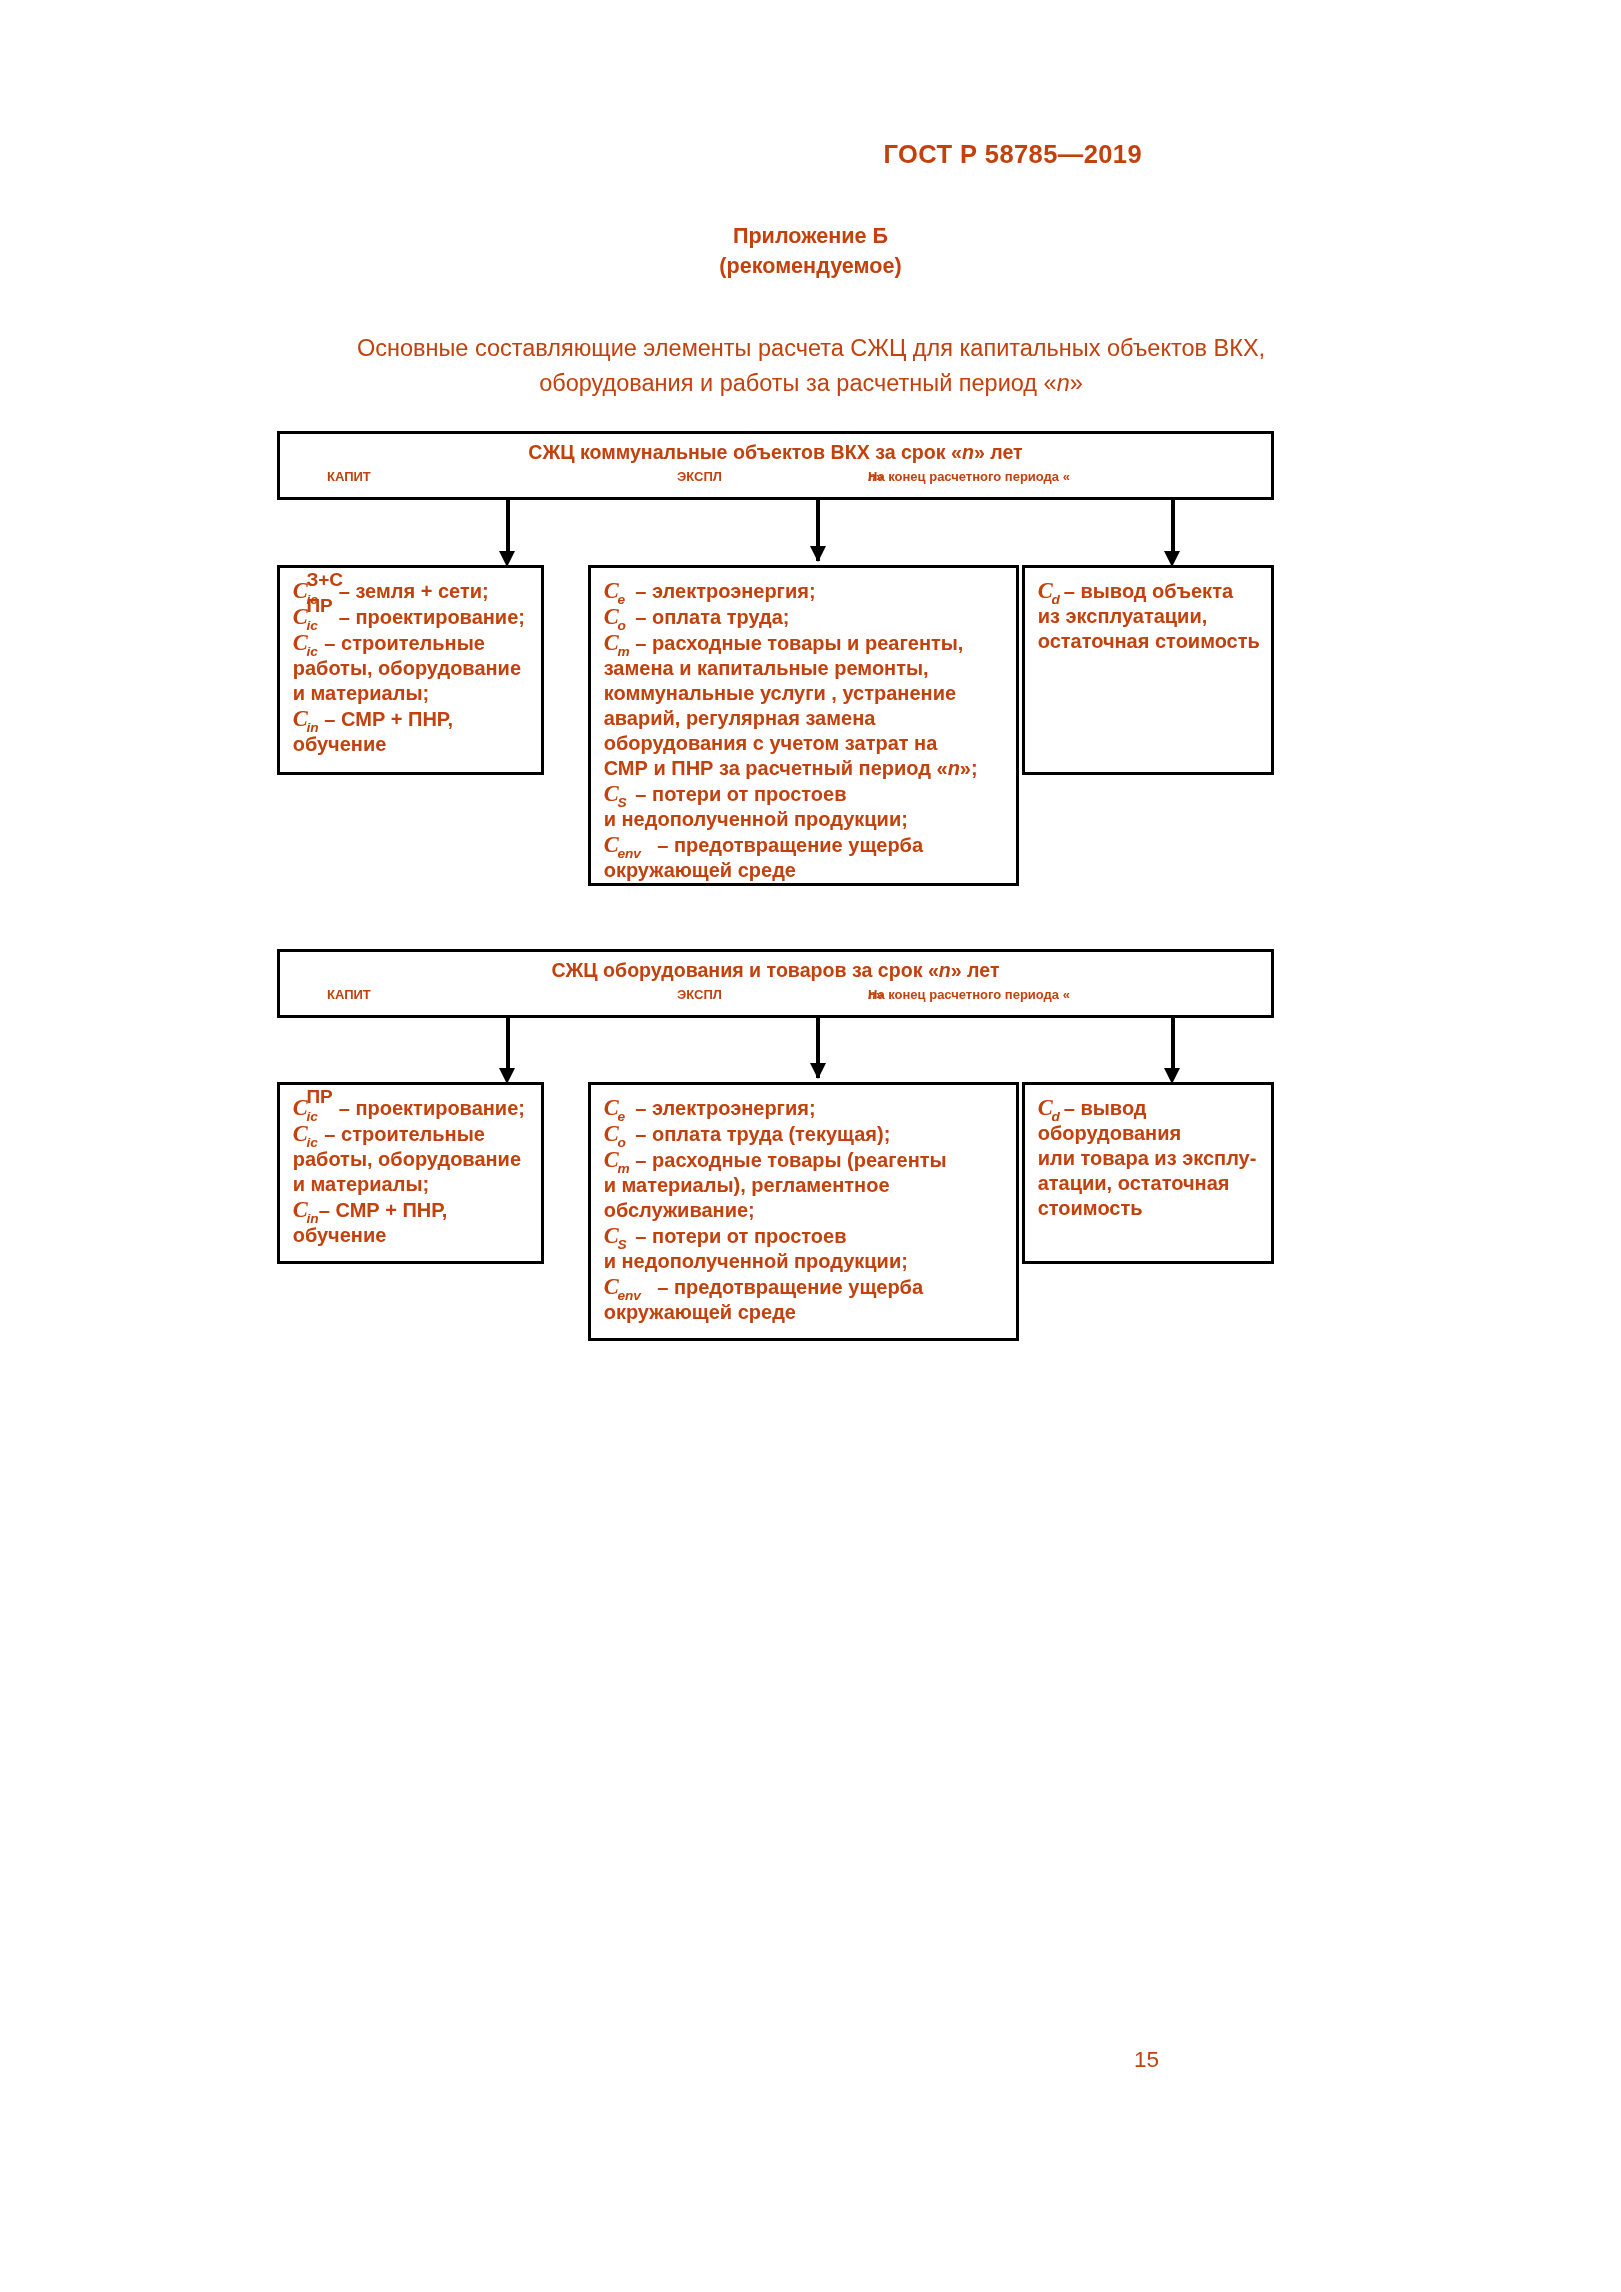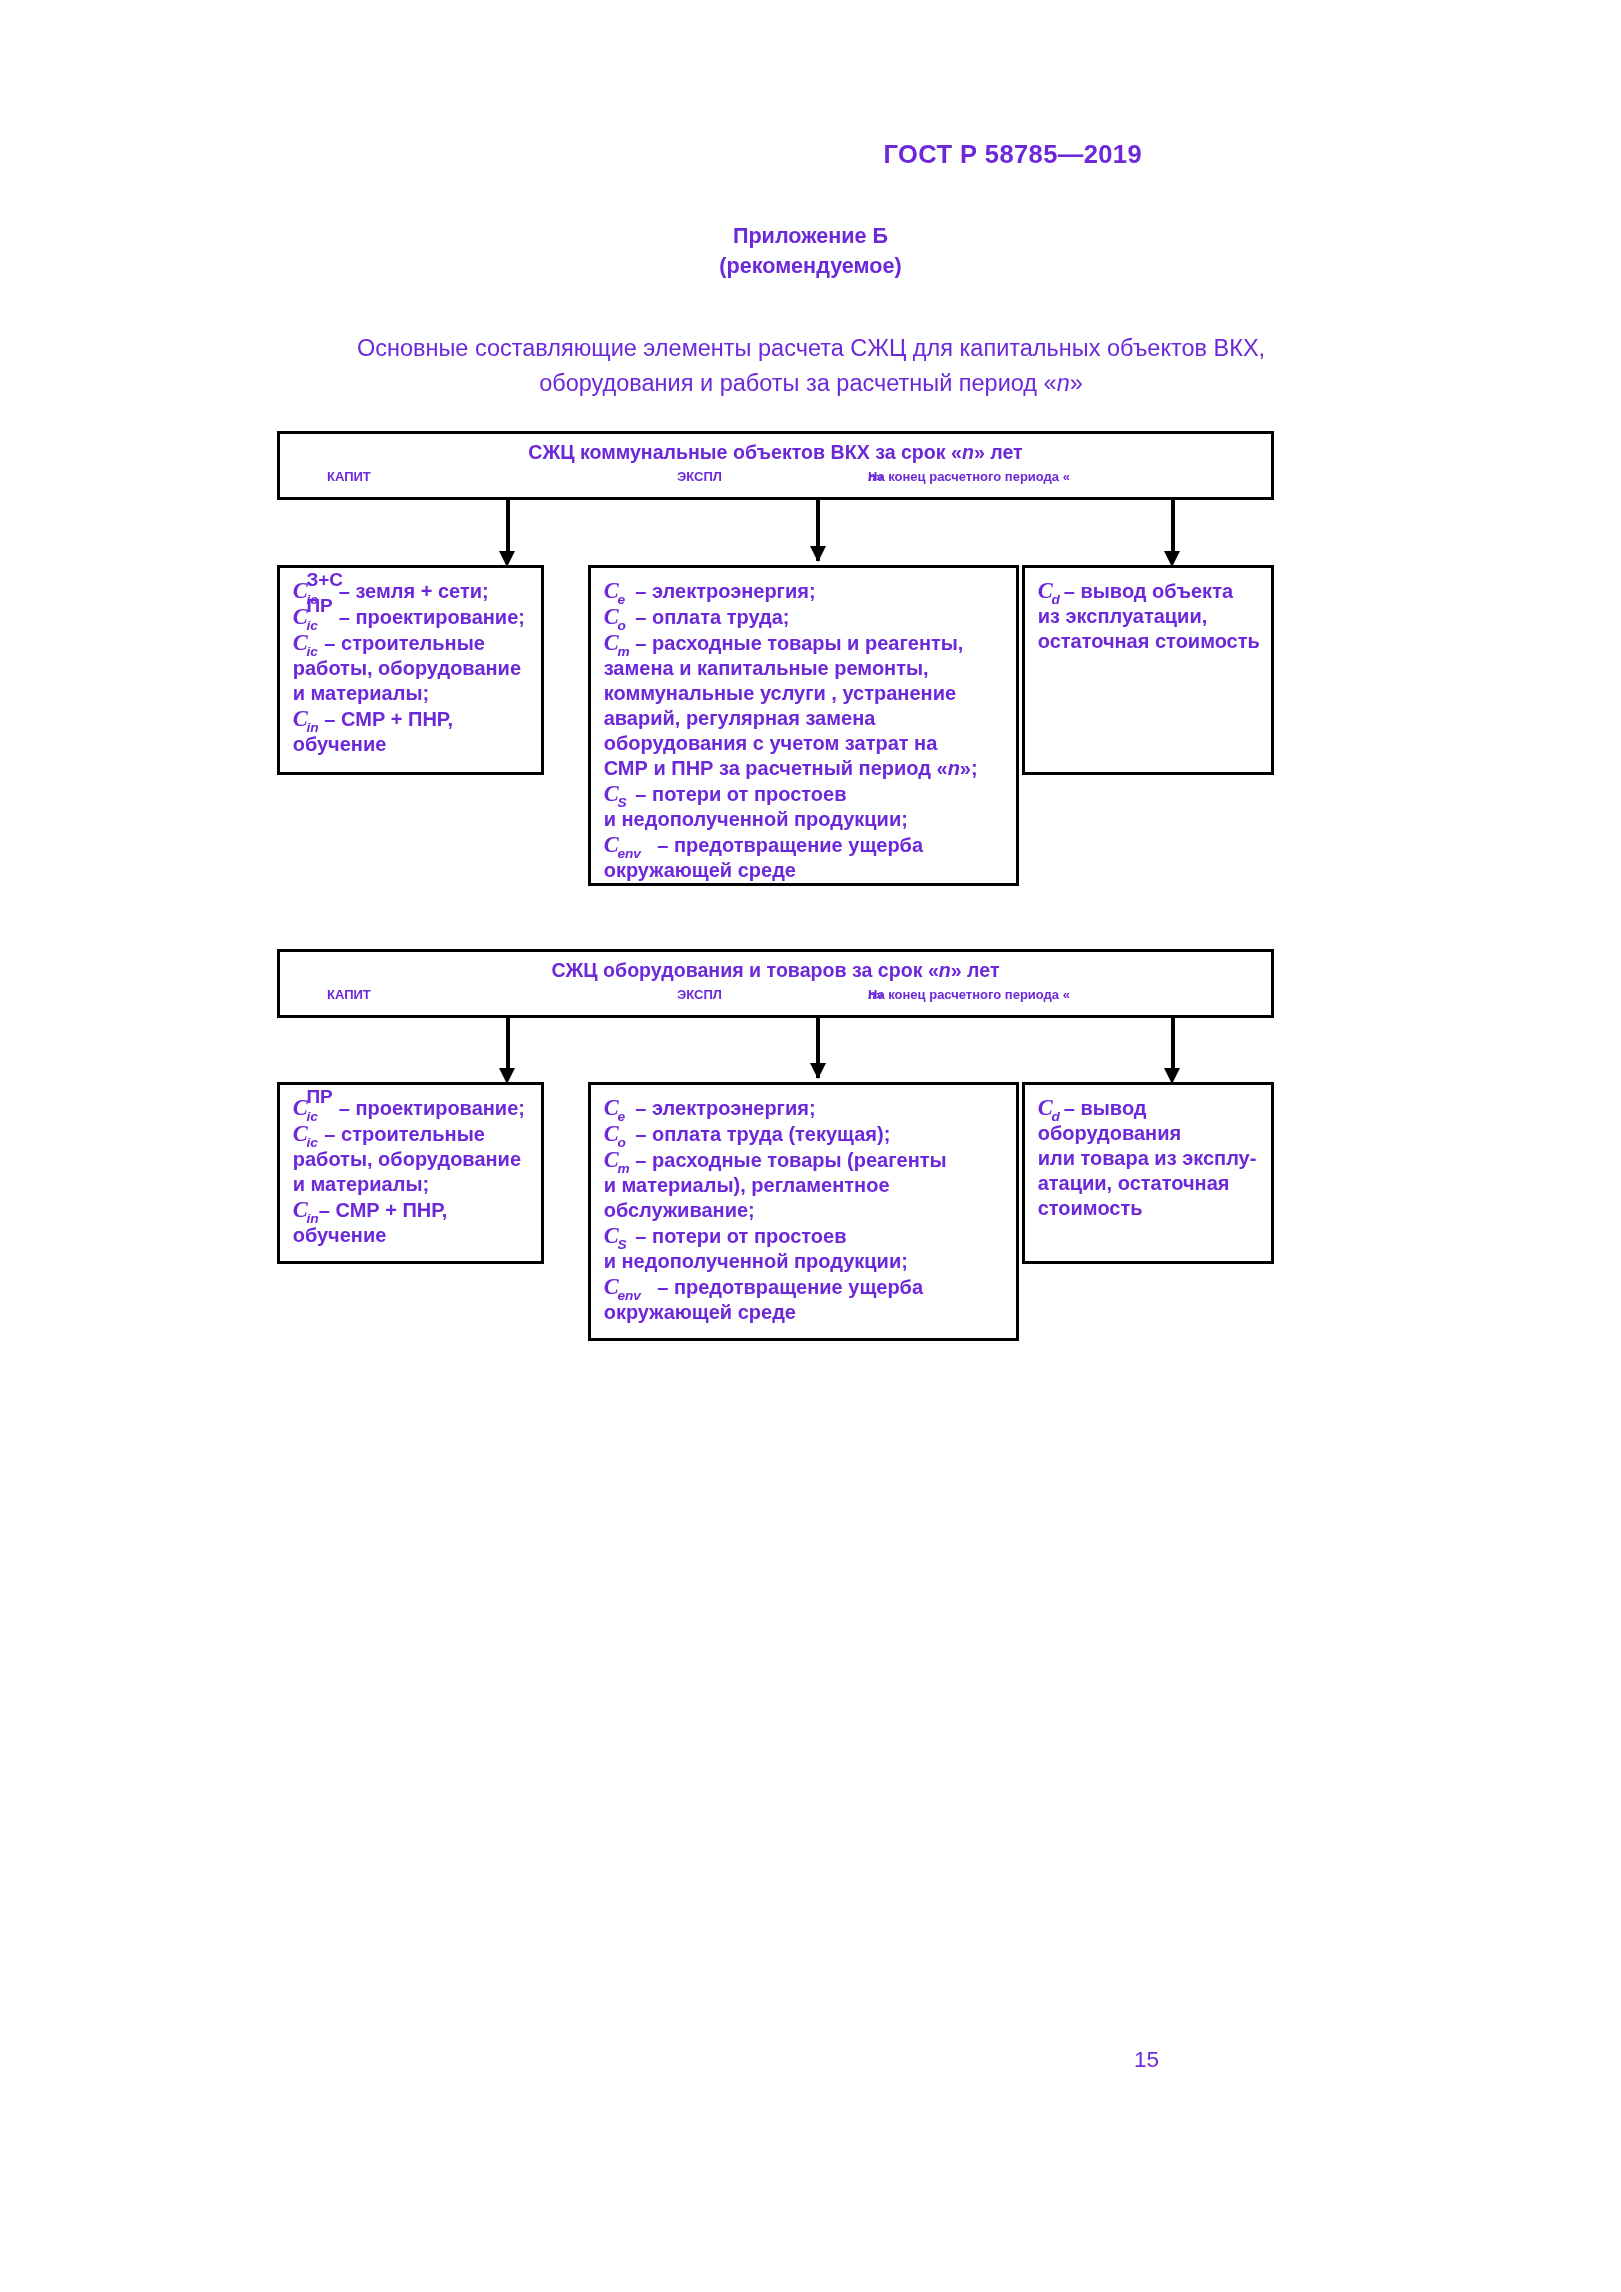--- a/index.html
+++ b/index.html
@@ -6,21 +6,21 @@
     margin: 0;
     padding: 0;
     background: #ffffff;
   }
   .page {
     position: relative;
     width: 1316px;
     height: 2293px;
     background: #ffffff;
     font-family: "Liberation Sans", sans-serif;
-    color: #6d28d9;
+    color: #c2410c;
     overflow: hidden;
   }
 
   
   .doc-header {
     position: absolute;
     top: 140px;
     right: 174px;
     font-size: 25.5px;
     font-weight: bold;

